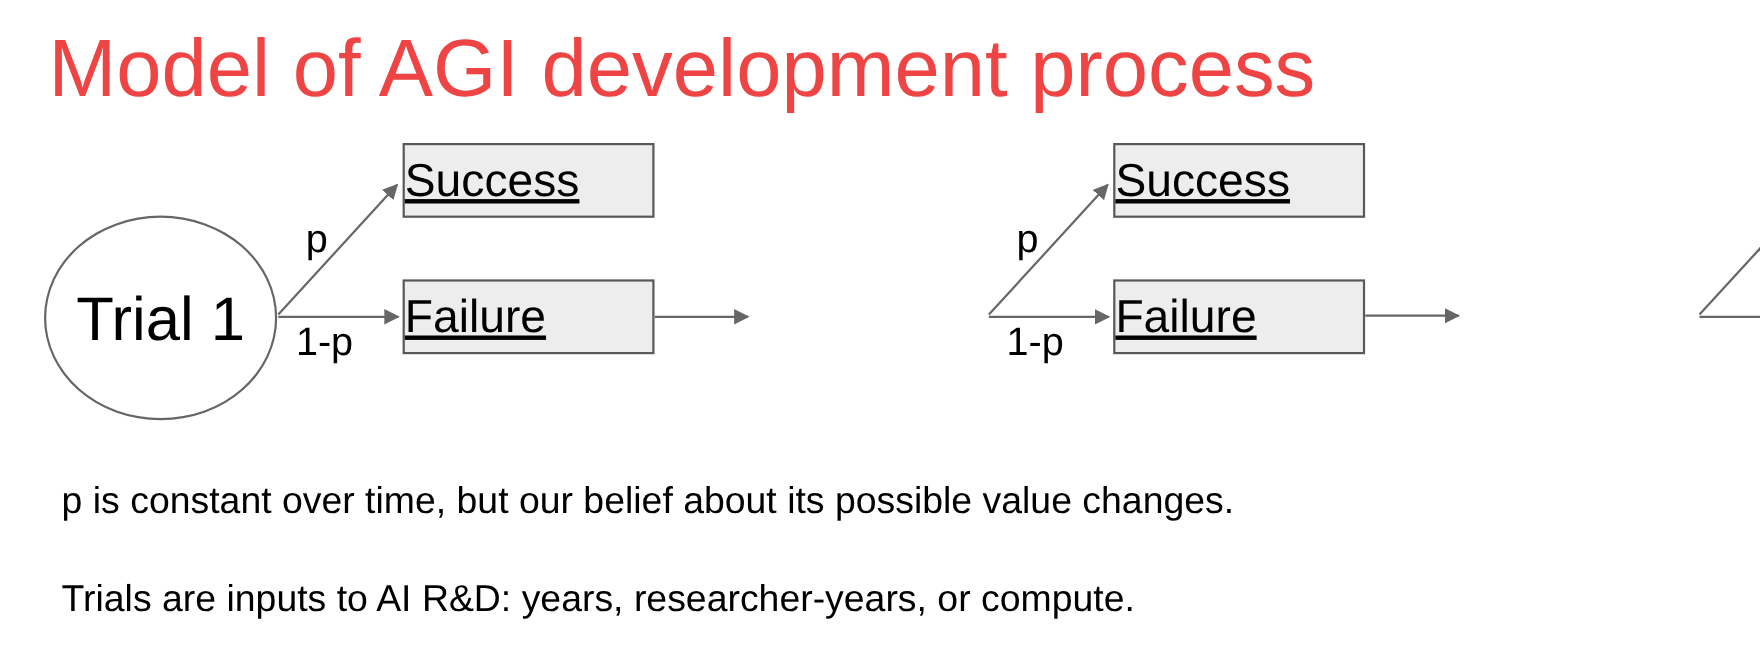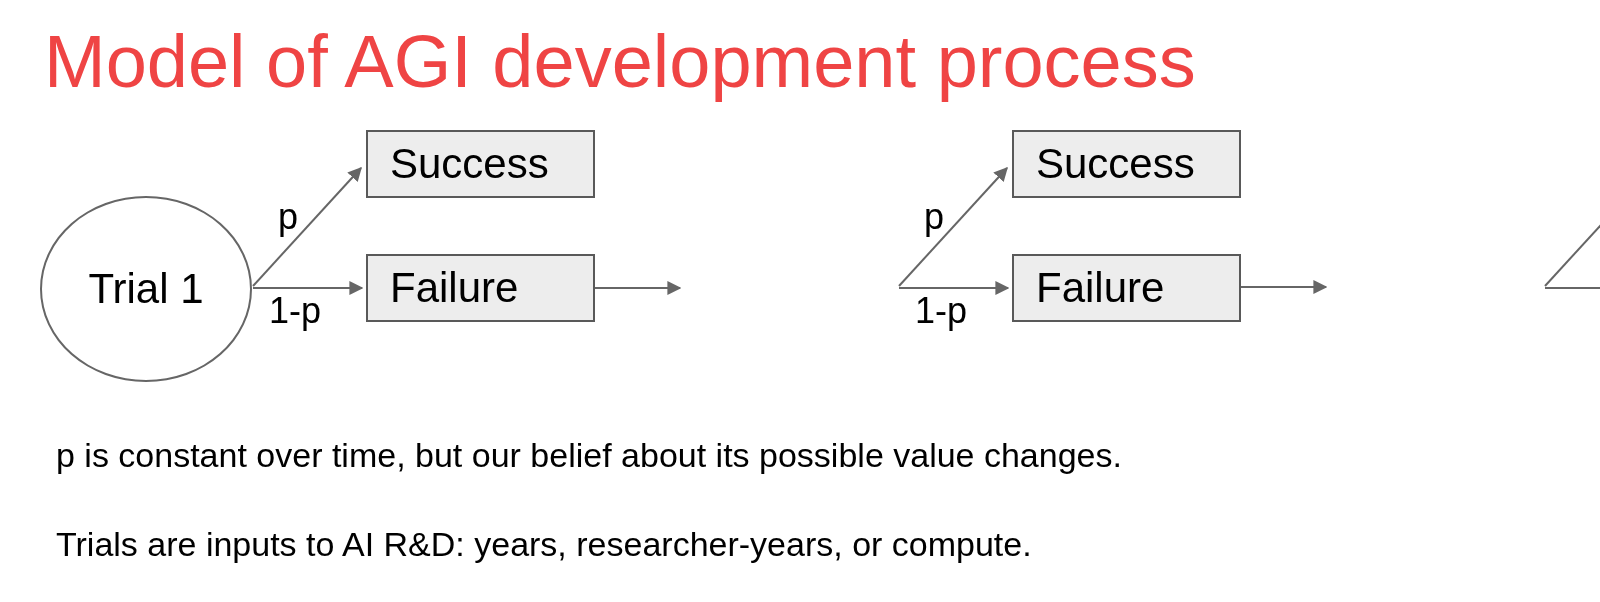--- a/index.html
+++ b/index.html
@@ -31,38 +31,38 @@
     position: absolute;
     width: 212px;
     height: 186px;
     border: 2px solid #666666;
     border-radius: 50%;
     background: #ffffff;
     display: flex;
     align-items: center;
     justify-content: center;
     box-sizing: border-box;
-    font-size: 42px;
+    font-size: 56px;
     white-space: nowrap;
   }
   .circle.c0 { left: 40px;   top: 196px; }
   .circle.c1 { left: 686px;  top: 196px; }
   .circle.c2 { left: 1332px; top: 196px; }
   .box {
     position: absolute;
     width: 229px;
     height: 68px;
     background: #ededed;
     border: 2px solid #595959;
     box-sizing: border-box;
     display: flex;
     align-items: center;
-    padding-left: 22px;
     font-size: 42px;
     white-space: nowrap;
+    text-decoration: underline;
   }
   .box.s0 { left: 366px;  top: 130px; }
   .box.f0 { left: 366px;  top: 254px; }
   .box.s1 { left: 1012px; top: 130px; }
   .box.f1 { left: 1012px; top: 254px; }
   .prob {
     position: absolute;
     font-size: 36px;
     line-height: 1.2;
     text-align: center;

